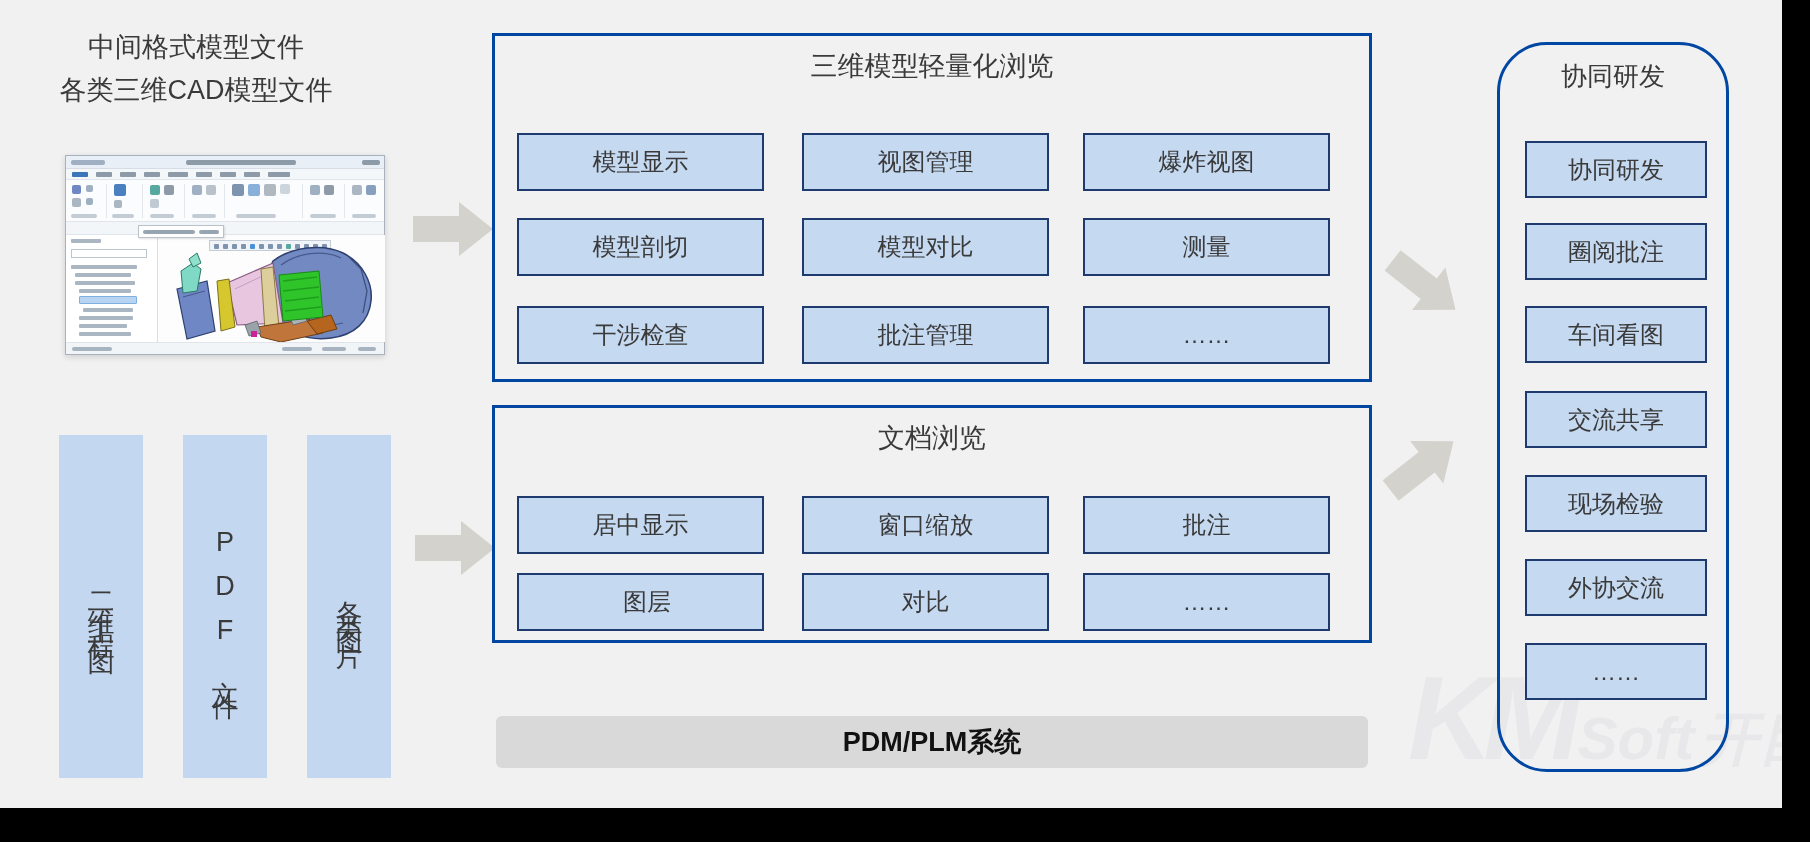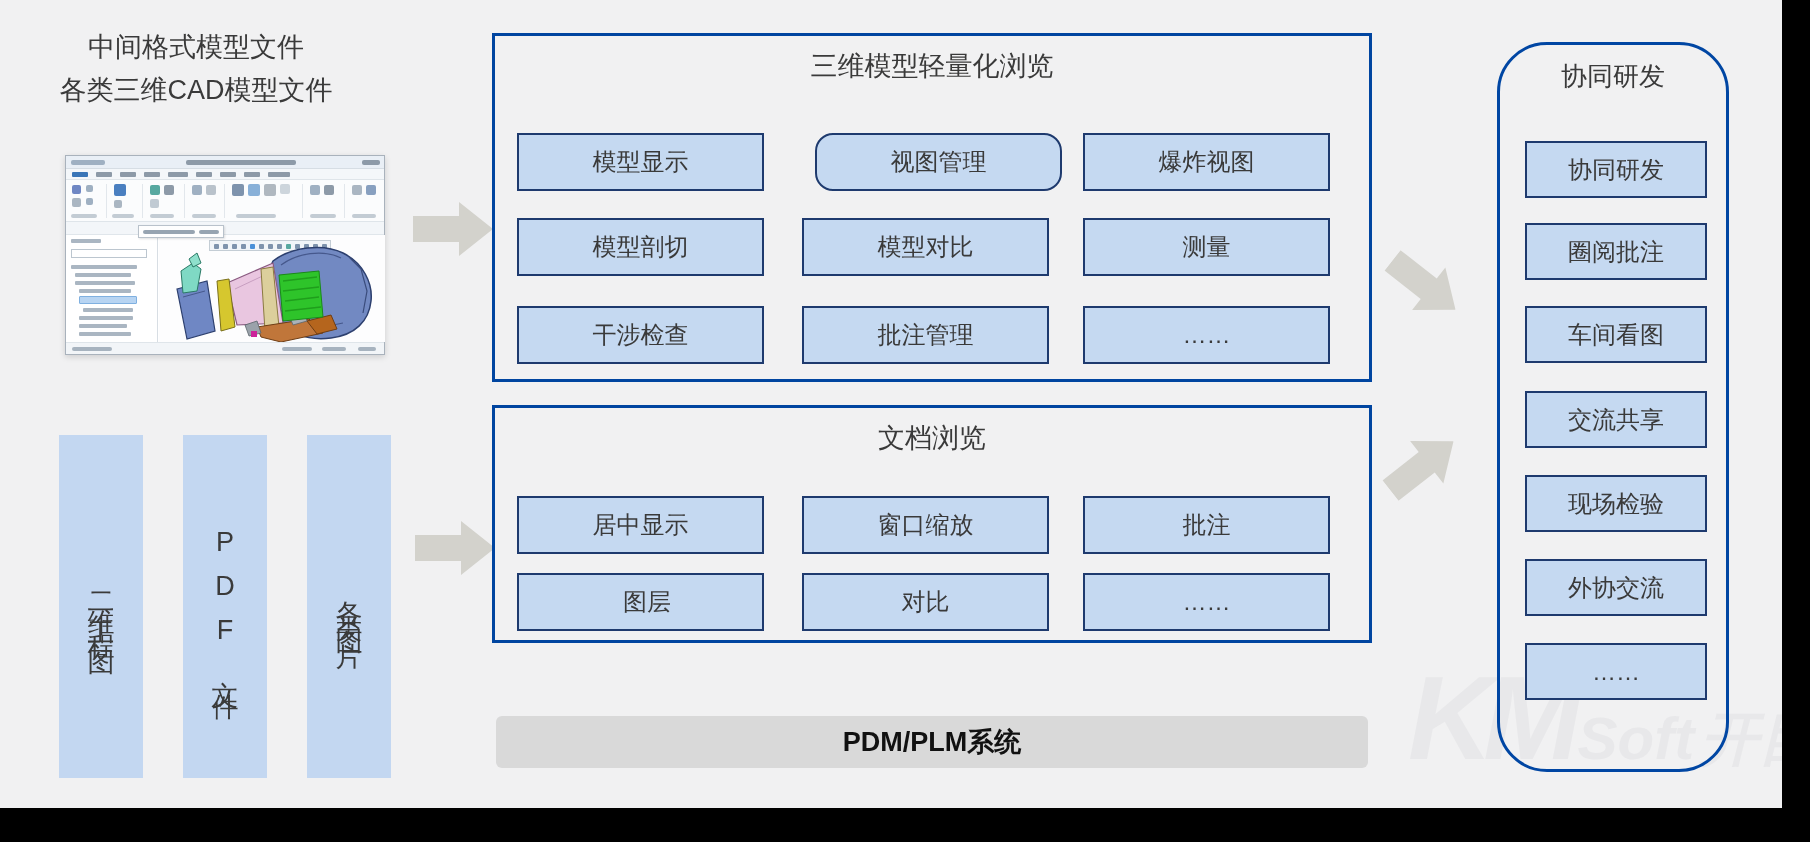--- a/index.html
+++ b/index.html
@@ -236,21 +236,21 @@
   </div>
   <div class="abs arrow" style="left:1382px;top:437px;transform:rotate(-38deg);">
     <svg width="80" height="58" viewBox="0 0 80 58">
           <polygon points="0,16 46,16 46,2 80,29 46,56 46,42 0,42" fill="#d3d2cc"></polygon>
         </svg>
   </div>
 
   <div class="abs bigbox" style="left:492px;top:33px;width:880px;height:349px;">
     <div class="bigtitle">三维模型轻量化浏览</div>
     <div class="cell" style="left:22px;top:97px;">模型显示</div>
-    <div class="cell" style="left:320px;top:97px;border-radius:18px;">视图管理</div>
+    <div class="cell" style="left:307px;top:97px;">视图管理</div>
     <div class="cell" style="left:588px;top:97px;">爆炸视图</div>
     <div class="cell" style="left:22px;top:182px;">模型剖切</div>
     <div class="cell" style="left:307px;top:182px;">模型对比</div>
     <div class="cell" style="left:588px;top:182px;">测量</div>
     <div class="cell" style="left:22px;top:270px;">干涉检查</div>
     <div class="cell" style="left:307px;top:270px;">批注管理</div>
     <div class="cell" style="left:588px;top:270px;">……</div>
   </div>
 
   <div class="abs bigbox" style="left:492px;top:405px;width:880px;height:238px;">

